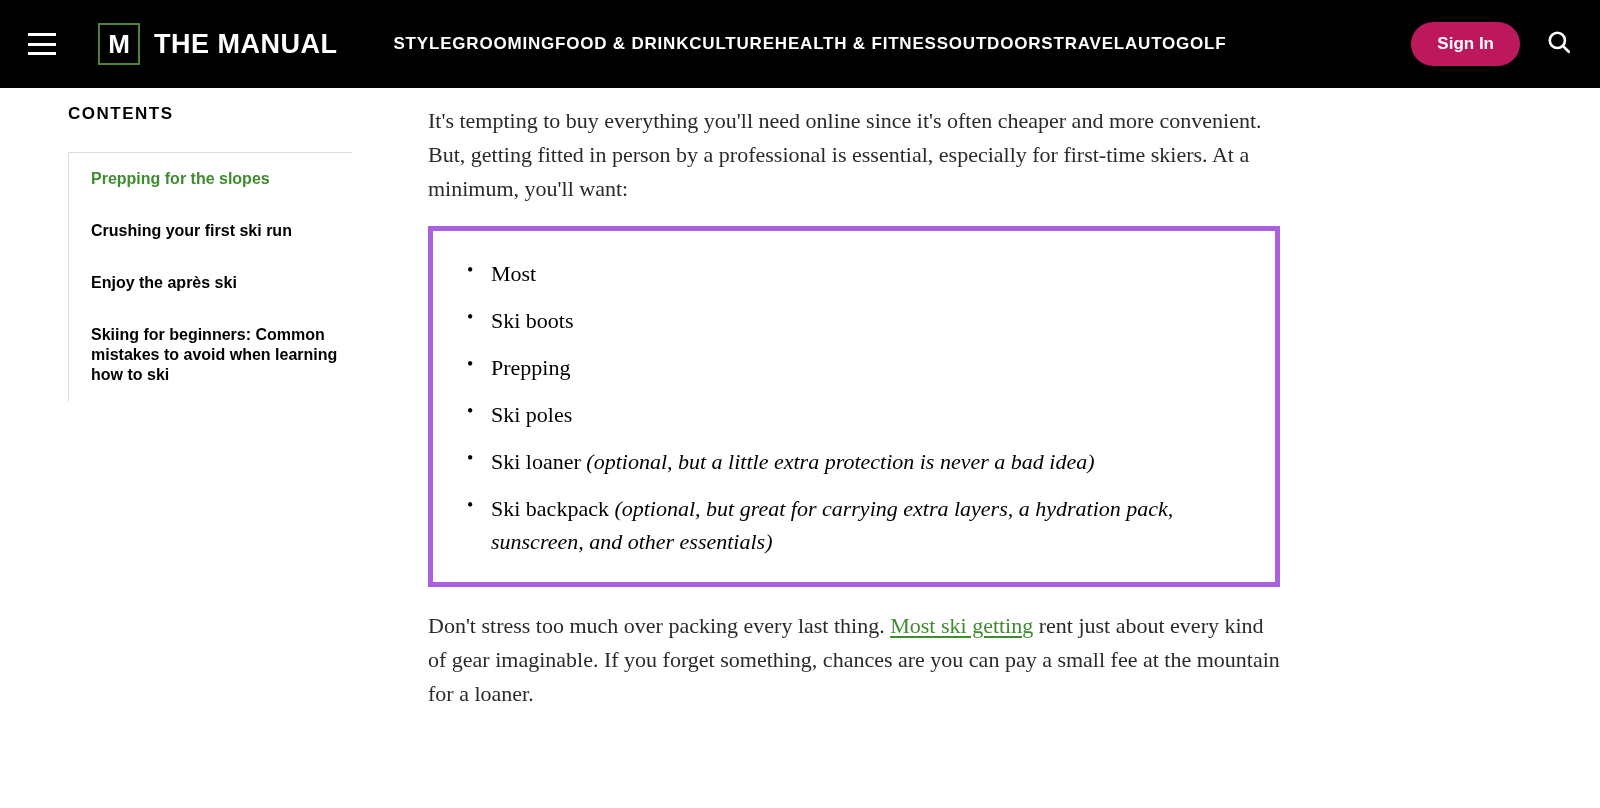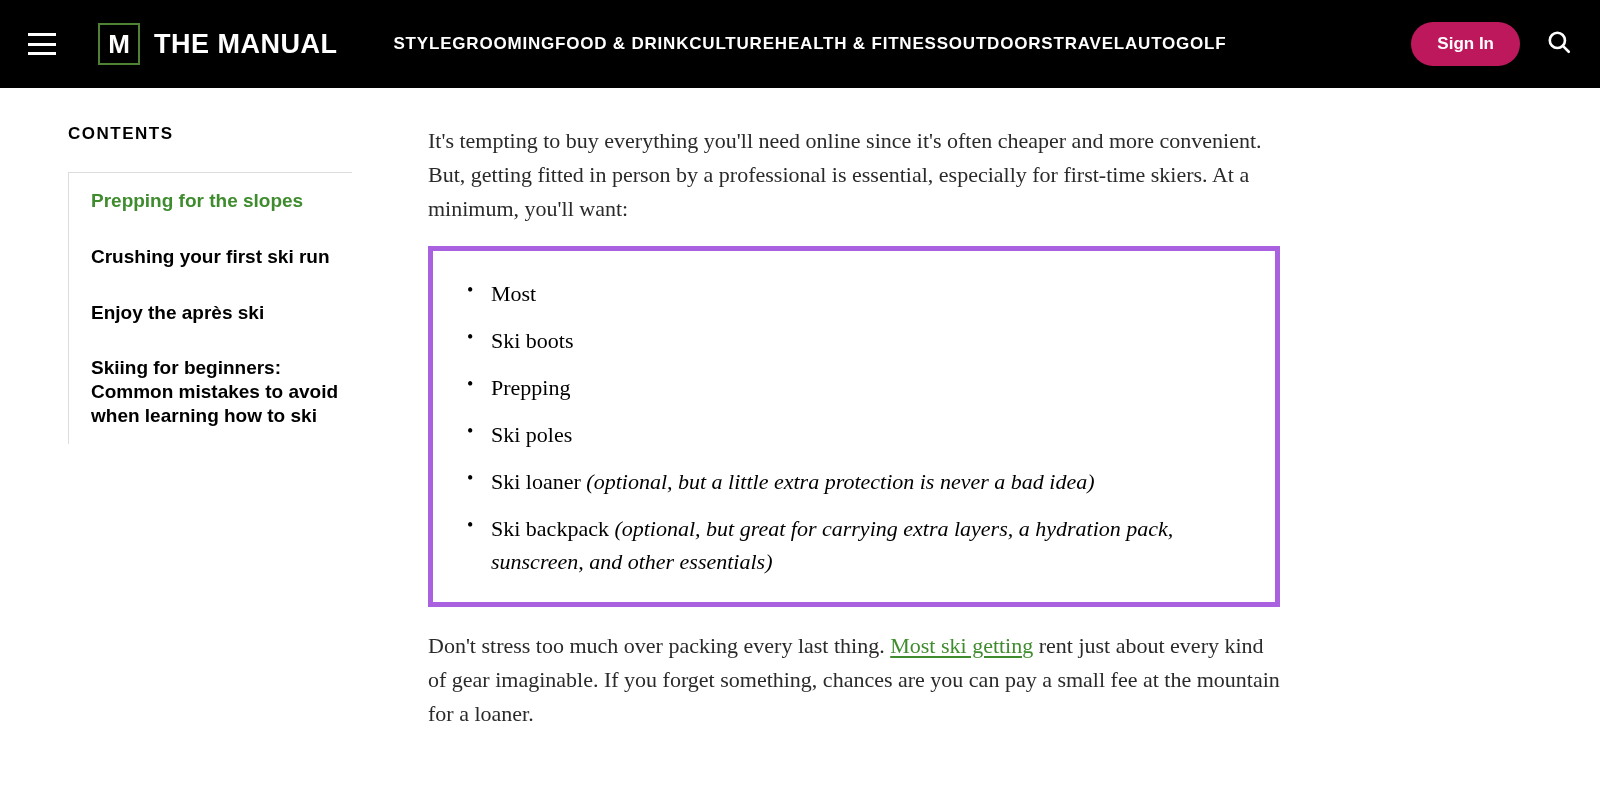--- a/index.html
+++ b/index.html
@@ -33,32 +33,32 @@
     font-family: "Arial", sans-serif;
   }
   .spacer { flex:1; }
   .signin {
     background:#be185d; color:#fff; border:none; border-radius: 26px;
     padding: 12px 26px; font-size:17px; font-weight:700; cursor:pointer;
   }
   .search-icon { margin-left: 26px; cursor:pointer; }
 
   
-  .page { display:flex; padding-top: 36px; }
+  .page { display:flex; padding-top: 16px; }
 
   
   .toc { width: 352px; padding-left: 68px; }
   .toc-title {
     font-family: "Arial Black", Arial, sans-serif;
     font-weight:900; font-size: 17px; letter-spacing: 1.5px;
     margin-bottom: 28px;
   }
   .toc-list { border-top: 1px solid #dcdcdc; border-left: 1px solid #dcdcdc; }
   .toc-item {
-    padding: 16px 10px 16px 22px; font-size: 19px; font-weight:700;
+    padding: 16px 10px 16px 22px; font-size: 16px; font-weight:700;
     font-family: Arial, sans-serif; cursor:pointer; line-height:1.25;
   }
   .toc-item.active { color:#3f8c2f; }
 
   
   .article { width: 852px; margin-left: 76px; }
   .body-text {
     font-family: Georgia, "Times New Roman", serif;
     font-size: 22px; line-height: 1.55; color:#2a2a2a;
   }

